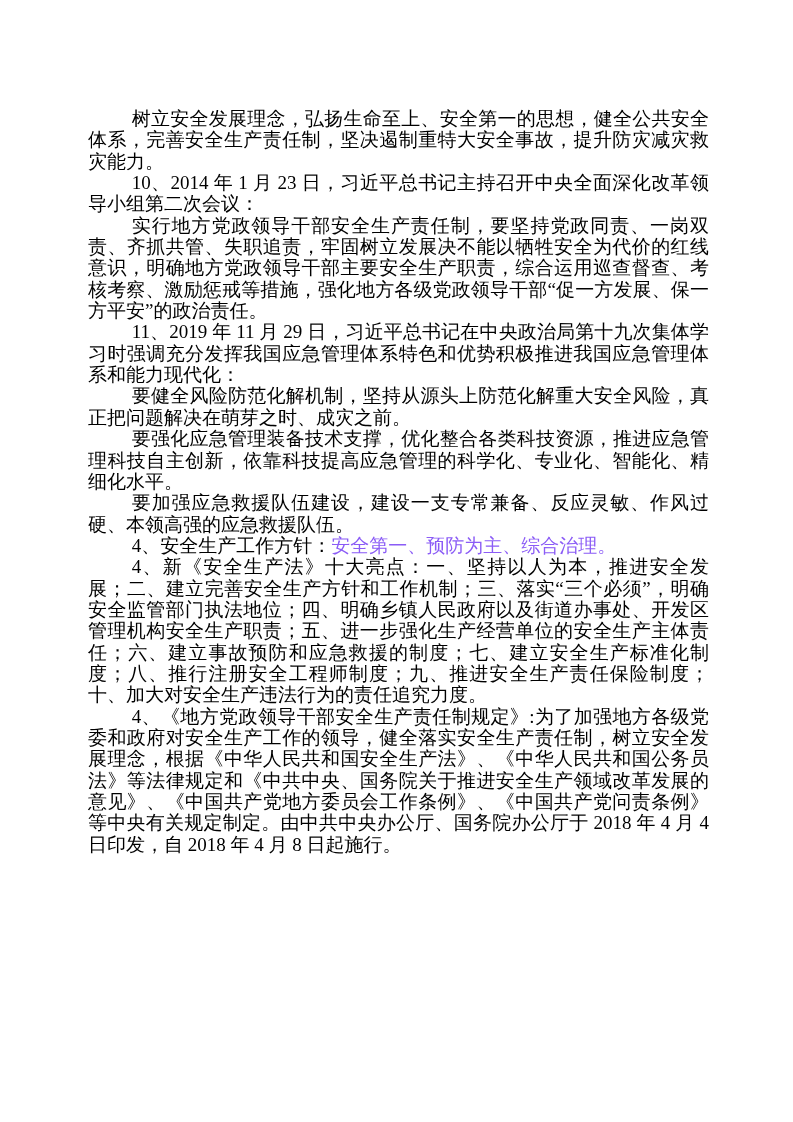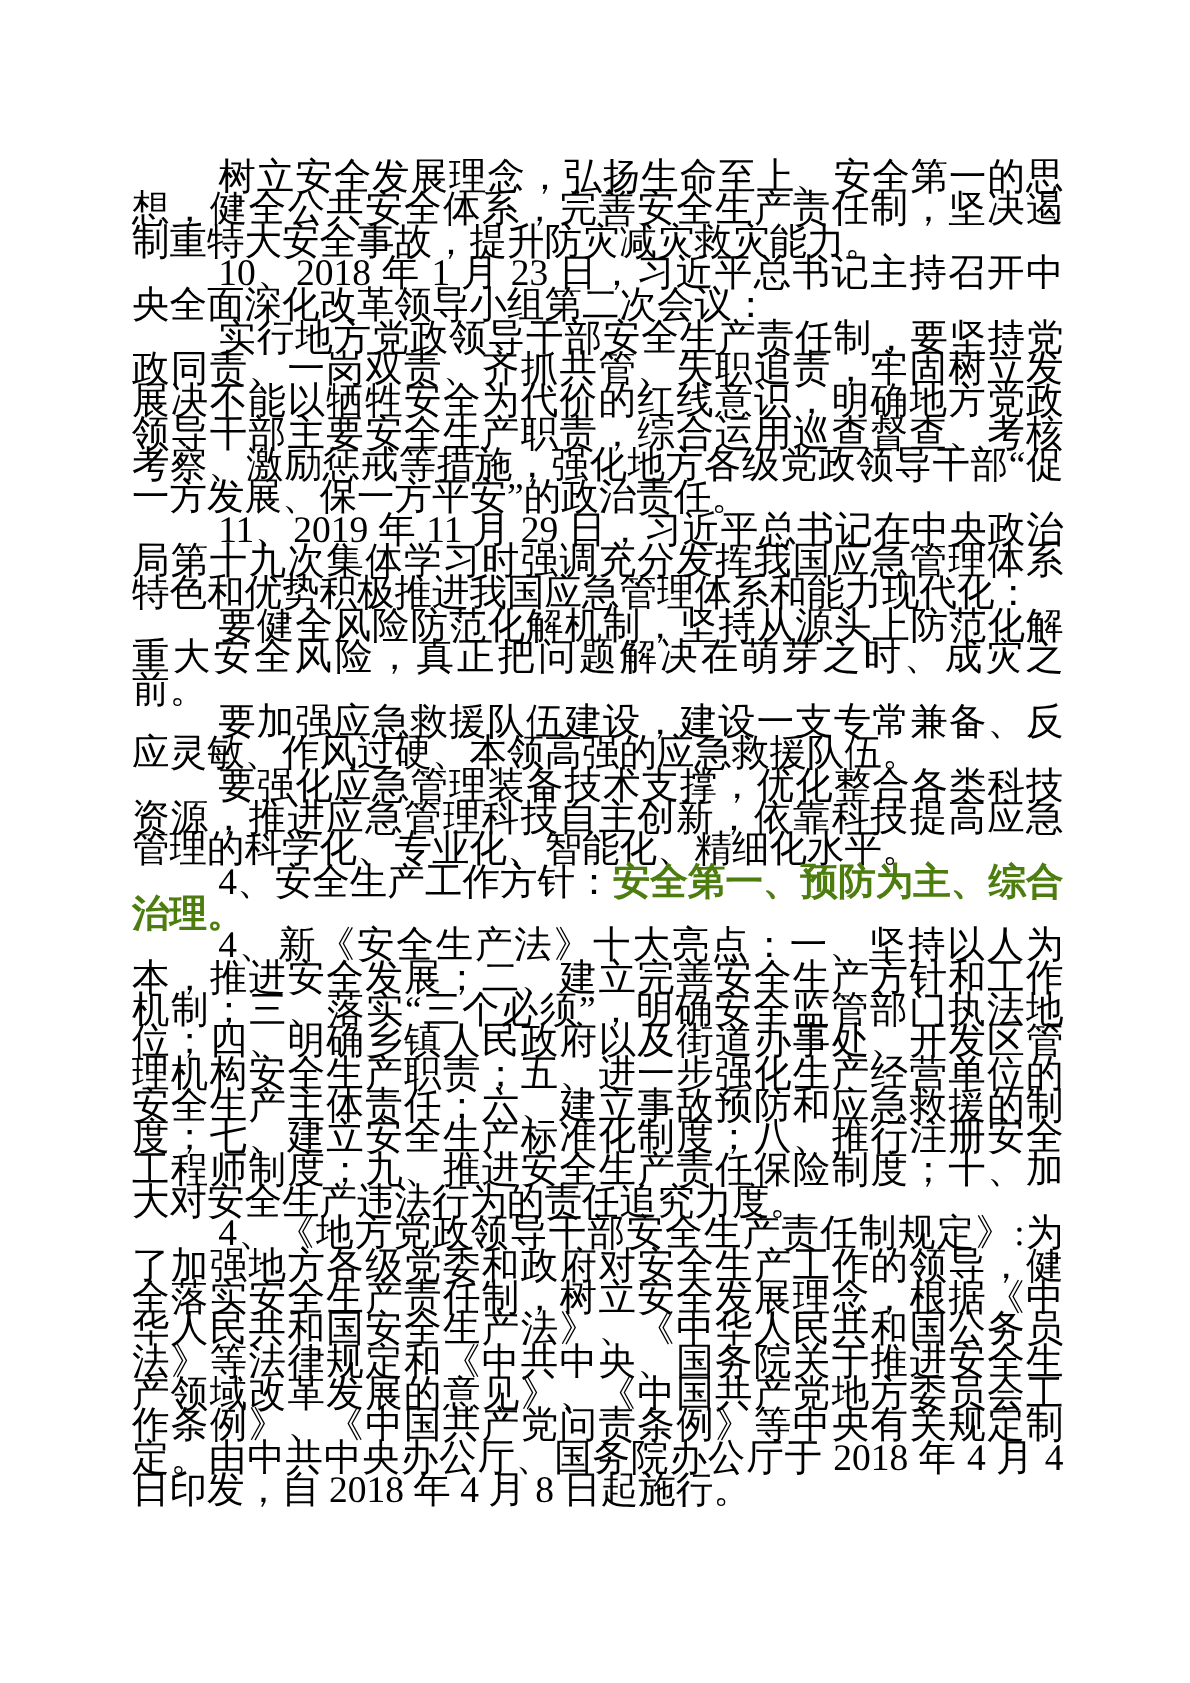--- a/index.html
+++ b/index.html
@@ -19,42 +19,42 @@
     background: #ffffff;
     padding: 108px 84px 0 88px;
   }
   .doc-body {
     width: 621px;
   }
   .para {
     margin: 0;
     padding: 0;
     font-family: "Liberation Serif", "DejaVu Serif", serif;
-    font-size: 25px;
+    font-size: 19px;
     line-height: 21.35px;
     color: #000000;
     text-align: justify;
     text-justify: inter-character;
     text-indent: 2.3em;
     word-break: normal;
     overflow-wrap: break-word;
   }
   .seg {
     
   }
 </style>
 </head>
 <body>
 
 <div class="page">
   <div class="doc-body" id="doc-body">
       <p class="para"><span class="seg">树立安全发展理念，弘扬生命至上、安全第一的思想，健全公共安全体系，完善安全生产责任制，坚决遏制重特大安全事故，提升防灾减灾救灾能力。</span></p>
-      <p class="para"><span class="seg">10、2018 年 1 月 23 日，习近平总书记主持召开中央全面深化改革领导小组第二次会议：</span></p>
+      <p class="para"><span class="seg">10、2014 年 1 月 23 日，习近平总书记主持召开中央全面深化改革领导小组第二次会议：</span></p>
       <p class="para"><span class="seg">实行地方党政领导干部安全生产责任制，要坚持党政同责、一岗双责、齐抓共管、失职追责，牢固树立发展决不能以牺牲安全为代价的红线意识，明确地方党政领导干部主要安全生产职责，综合运用巡查督查、考核考察、激励惩戒等措施，强化地方各级党政领导干部“促一方发展、保一方平安”的政治责任。</span></p>
       <p class="para"><span class="seg">11、2019 年 11 月 29 日，习近平总书记在中央政治局第十九次集体学习时强调充分发挥我国应急管理体系特色和优势积极推进我国应急管理体系和能力现代化：</span></p>
       <p class="para"><span class="seg">要健全风险防范化解机制，坚持从源头上防范化解重大安全风险，真正把问题解决在萌芽之时、成灾之前。</span></p>
+      <p class="para"><span class="seg">要强化应急管理装备技术支撑，优化整合各类科技资源，推进应急管理科技自主创新，依靠科技提高应急管理的科学化、专业化、智能化、精细化水平。</span></p>
       <p class="para"><span class="seg">要加强应急救援队伍建设，建设一支专常兼备、反应灵敏、作风过硬、本领高强的应急救援队伍。</span></p>
-      <p class="para"><span class="seg">要强化应急管理装备技术支撑，优化整合各类科技资源，推进应急管理科技自主创新，依靠科技提高应急管理的科学化、专业化、智能化、精细化水平。</span></p>
-      <p class="para"><span class="seg">4、安全生产工作方针：</span><span class="seg" style="color: #4d7c0f; font-weight: bold;">安全第一、预防为主、综合治理。</span></p>
+      <p class="para"><span class="seg">4、安全生产工作方针：</span><span class="seg" style="color: #8b5cf6;">安全第一、预防为主、综合治理。</span></p>
       <p class="para"><span class="seg">4、新《安全生产法》十大亮点：一、坚持以人为本，推进安全发展；二、建立完善安全生产方针和工作机制；三、落实“三个必须”，明确安全监管部门执法地位；四、明确乡镇人民政府以及街道办事处、开发区管理机构安全生产职责；五、进一步强化生产经营单位的安全生产主体责任；六、建立事故预防和应急救援的制度；七、建立安全生产标准化制度；八、推行注册安全工程师制度；九、推进安全生产责任保险制度；十、加大对安全生产违法行为的责任追究力度。</span></p>
       <p class="para"><span class="seg">4、《地方党政领导干部安全生产责任制规定》:为了加强地方各级党委和政府对安全生产工作的领导，健全落实安全生产责任制，树立安全发展理念，根据《中华人民共和国安全生产法》、《中华人民共和国公务员法》等法律规定和《中共中央、国务院关于推进安全生产领域改革发展的意见》、《中国共产党地方委员会工作条例》、《中国共产党问责条例》等中央有关规定制定。由中共中央办公厅、国务院办公厅于 2018 年 4 月 4 日印发，自 2018 年 4 月 8 日起施行。</span></p>
     </div>
 </div>
 
 </body></html>

